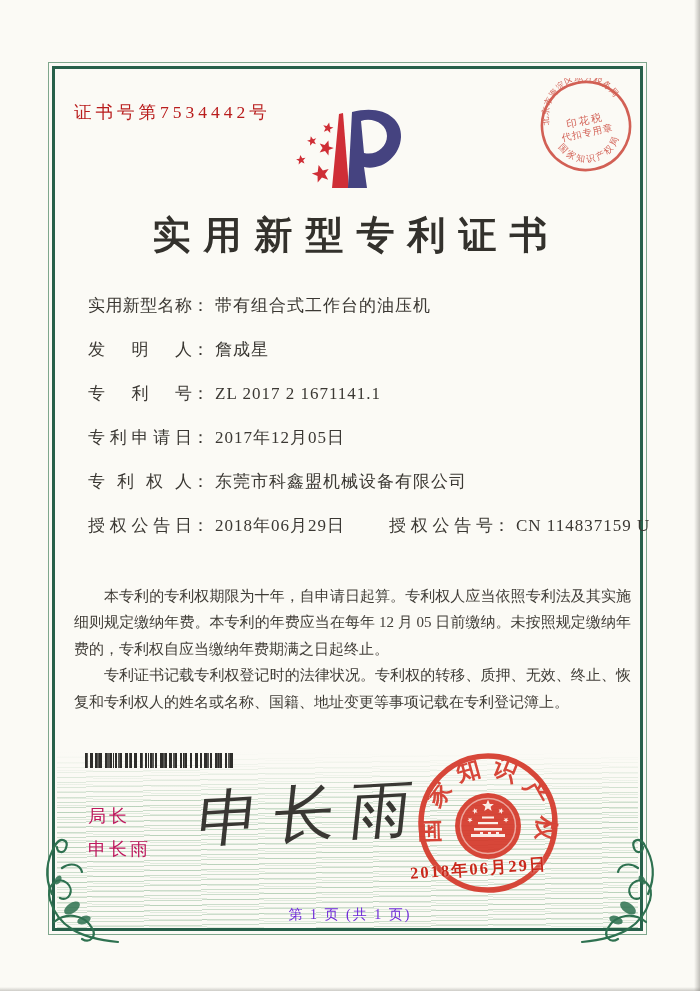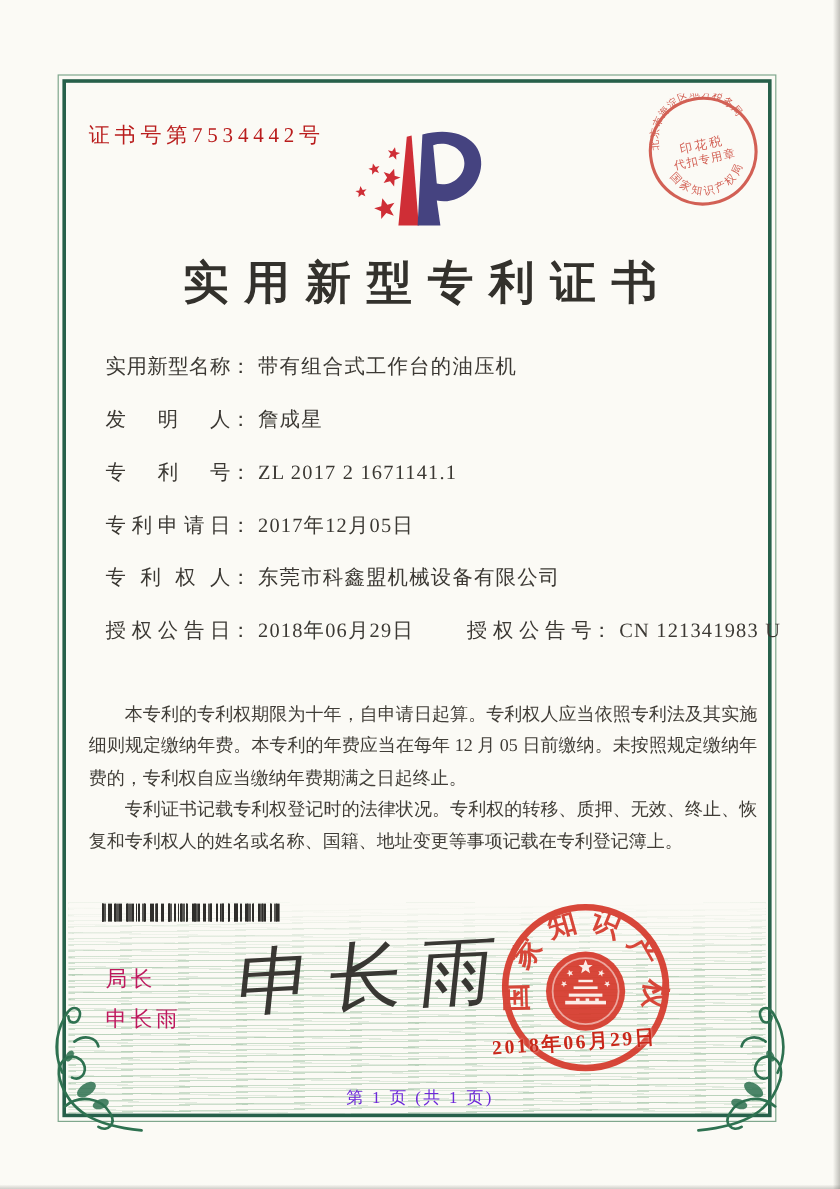--- a/index.html
+++ b/index.html
@@ -141,21 +141,21 @@
   <div class="frow">
     <span class="flabel">专利号</span><span class="fcolon">：</span><span class="fvalue">ZL 2017 2 1671141.1</span>
   </div>
   <div class="frow">
     <span class="flabel">专利申请日</span><span class="fcolon">：</span><span class="fvalue">2017年12月05日</span>
   </div>
   <div class="frow">
     <span class="flabel">专利权人</span><span class="fcolon">：</span><span class="fvalue">东莞市科鑫盟机械设备有限公司</span>
   </div>
   <div class="frow">
-    <span class="flabel">授权公告日</span><span class="fcolon">：</span><span class="fvalue">2018年06月29日</span><span class="pair2"><span class="flabel">授权公告号</span><span class="fcolon">：</span><span class="fvalue">CN 121341983 U</span></span>
+    <span class="flabel">授权公告日</span><span class="fcolon">：</span><span class="fvalue">2018年06月29日</span><span class="pair2"><span class="flabel">授权公告号</span><span class="fcolon">：</span><span class="fvalue">CN 114837159 U</span></span>
   </div>
 </div>
 
 <div class="body-text">
   <p>本专利的专利权期限为十年，自申请日起算。专利权人应当依照专利法及其实施细则规定缴纳年费。本专利的年费应当在每年 12 月 05 日前缴纳。未按照规定缴纳年费的，专利权自应当缴纳年费期满之日起终止。</p>
   <p>专利证书记载专利权登记时的法律状况。专利权的转移、质押、无效、终止、恢复和专利权人的姓名或名称、国籍、地址变更等事项记载在专利登记簿上。</p>
 </div>
 
 <div class="barcode"></div>
 

